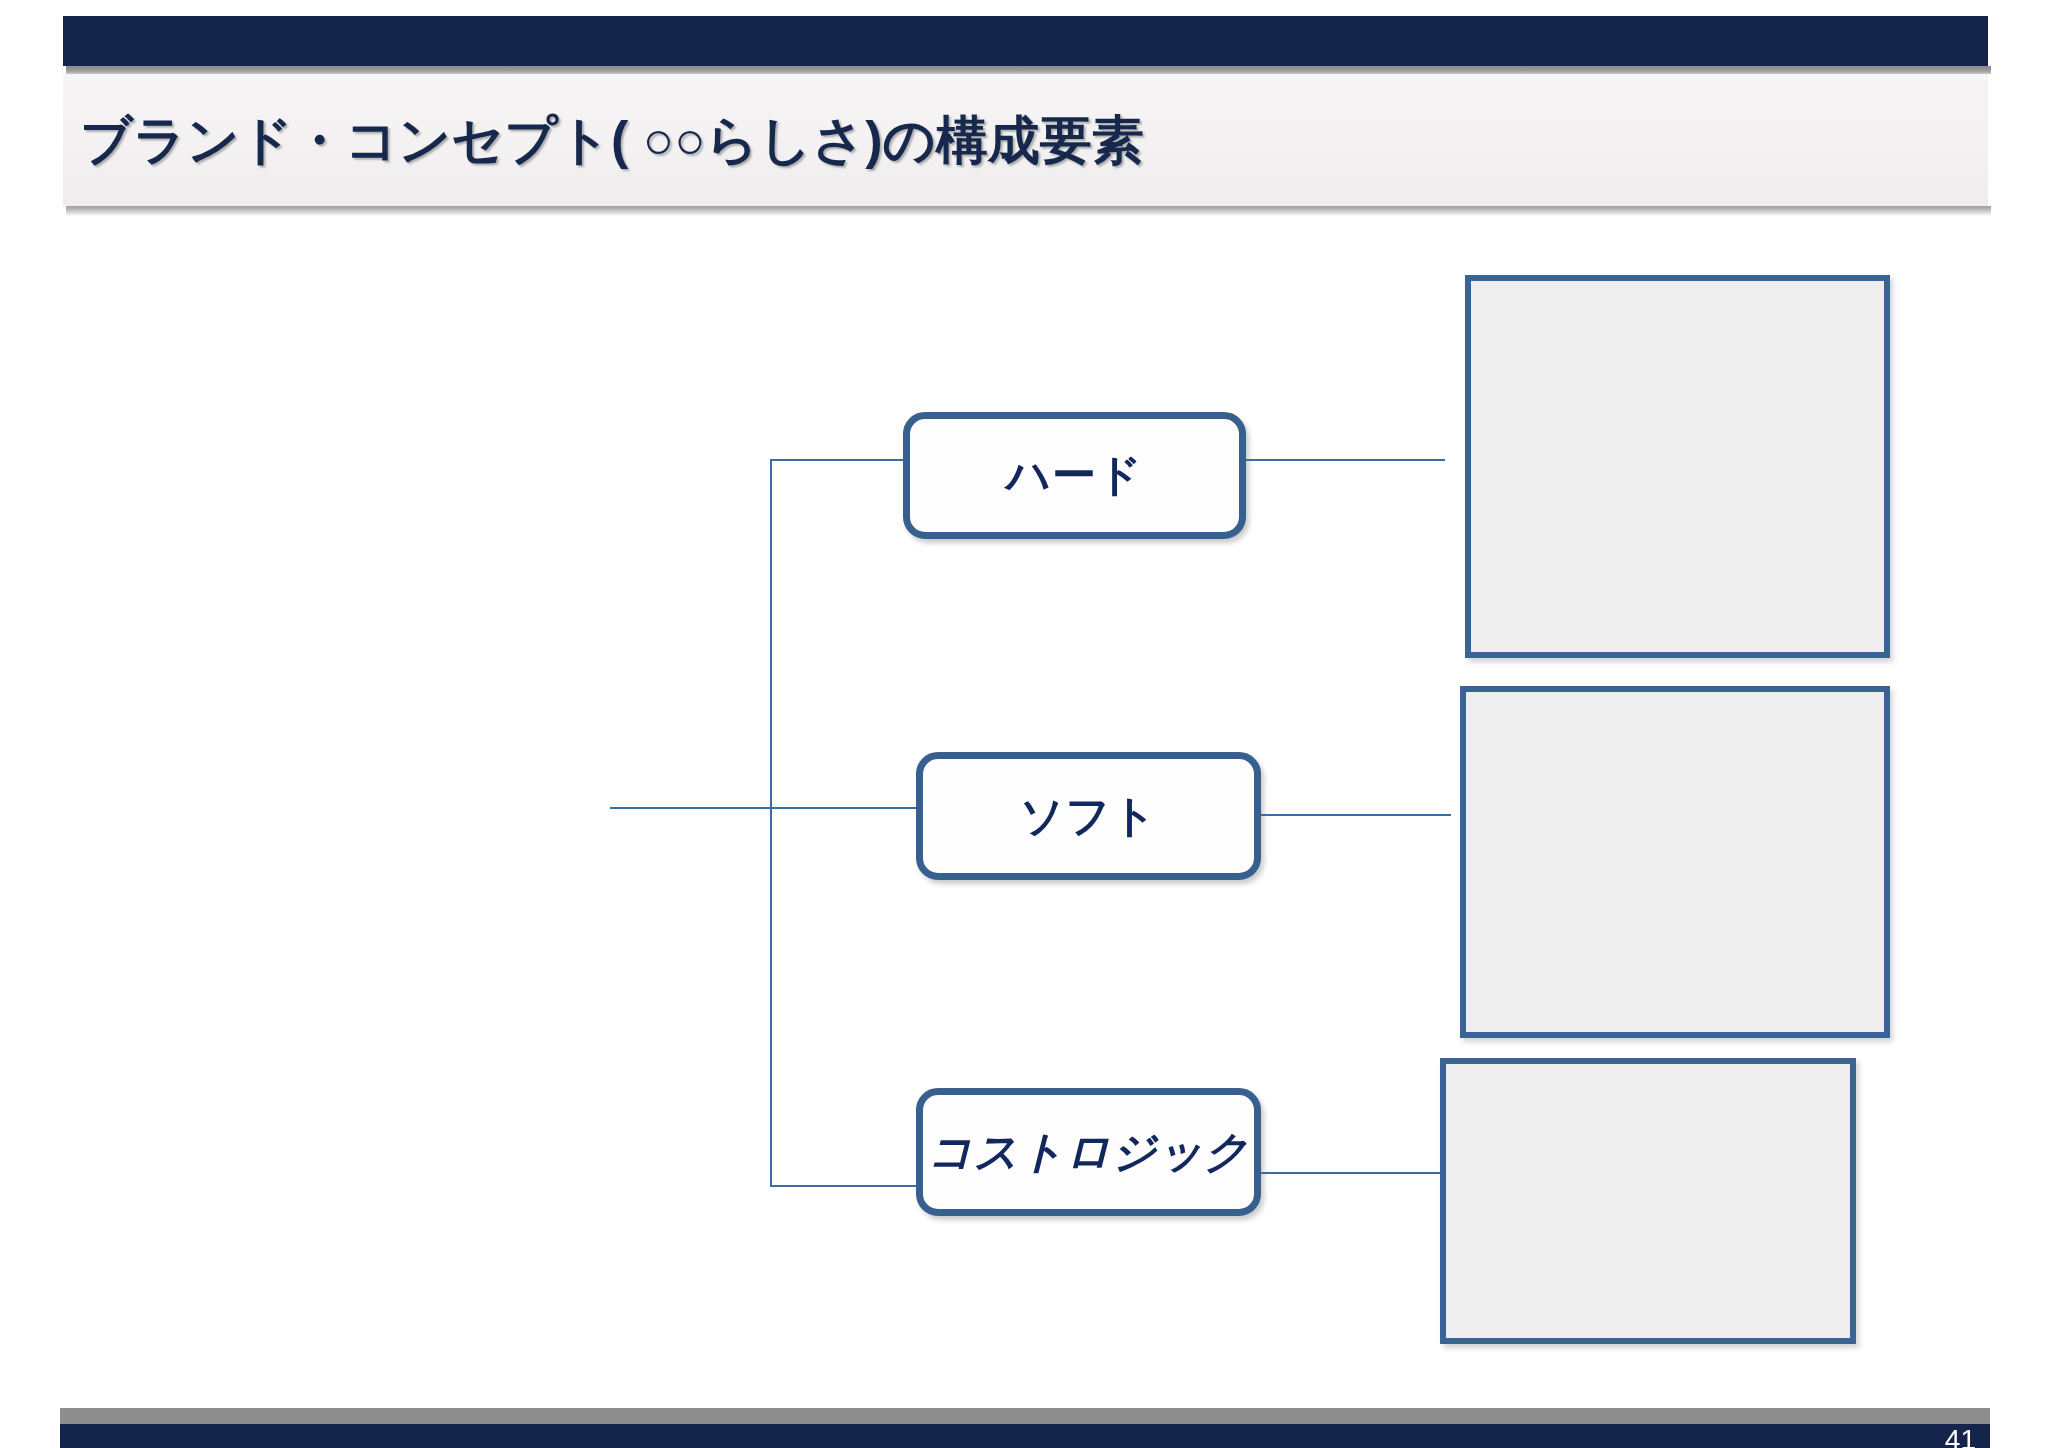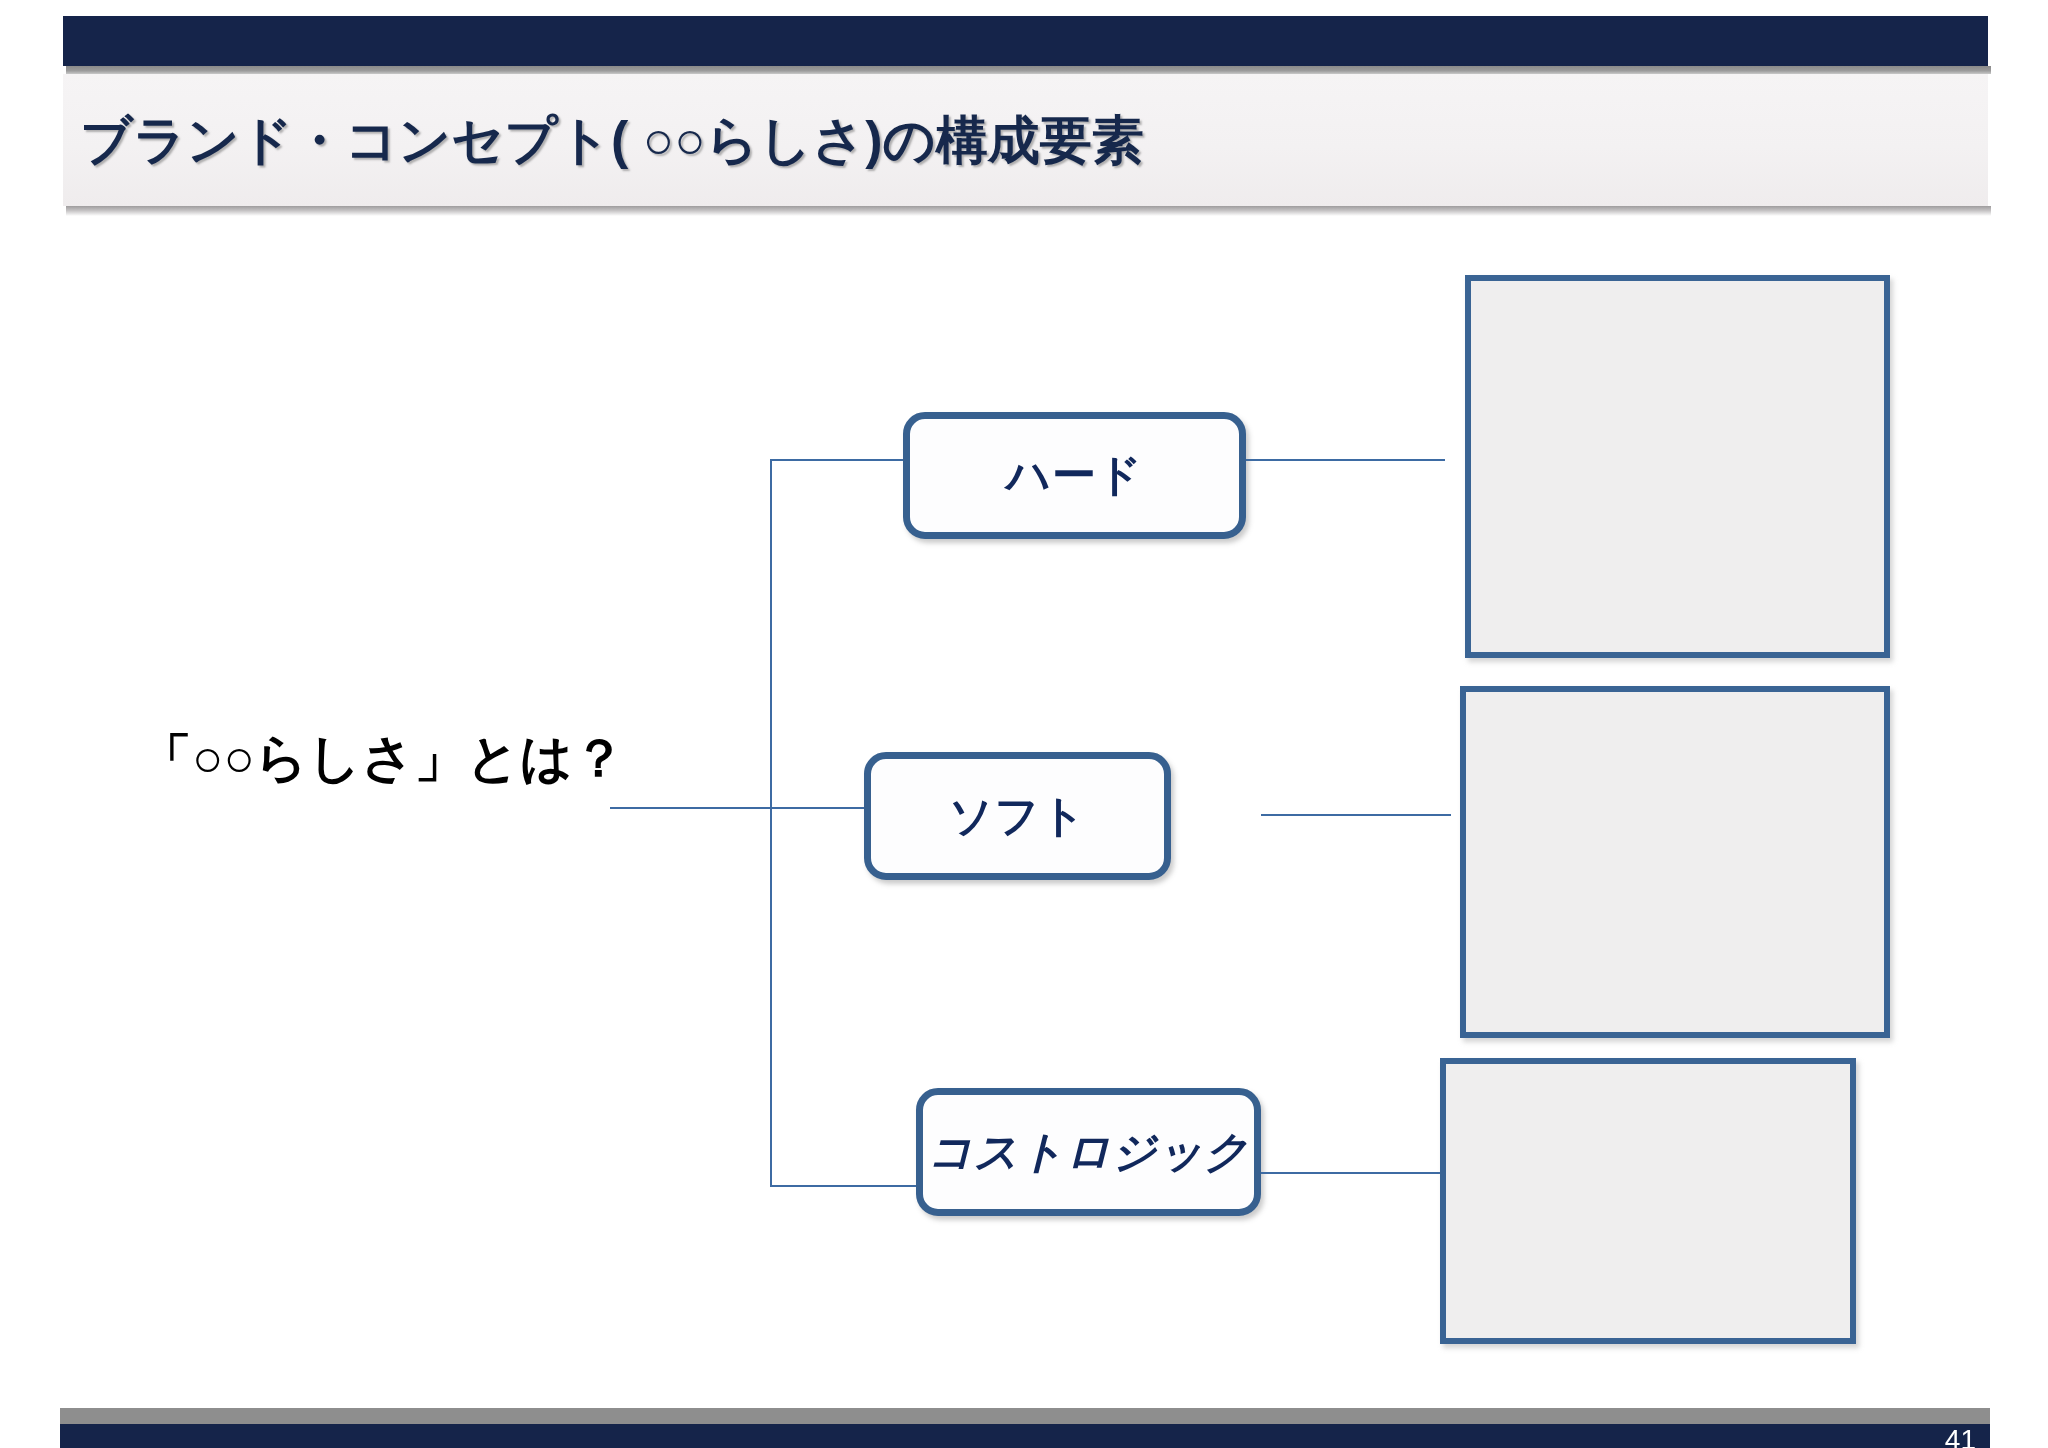--- a/index.html
+++ b/index.html
@@ -163,37 +163,36 @@
 <body>
 
 <div id="slide">
 
   <div class="header-navybar"></div>
   <div class="header-navybar-shadow"></div>
   <div class="header-titleband"></div>
   <div class="header-titleband-shadow"></div>
   <div class="header-title">ブランド・コンセプト( ○○らしさ)の構成要素</div>
 
-  <div class="root-label">「○○らしさ」とは？</div>
 
   <div class="line line-h" style="left:610px; top:799px; width:162px;"></div>
 
   <div class="line line-v" style="left:770px; top:451px; height:727px;"></div>
 
   <div class="line line-h" style="left:770px; top:451px; width:134px;"></div>
 
   <div class="line line-h" style="left:770px; top:799px; width:146px;"></div>
 
   <div class="line line-h" style="left:770px; top:1177px; width:146px;"></div>
 
   <div class="cat-box" style="left:903px; top:404px; width:343px; height:127px;align-items:center;">
     <span class="cat-box-label">ハード</span>
   </div>
 
-  <div class="cat-box" style="left:864px; top:744px; width:307px; height:128px;font-family:Liberation Serif, serif;">
+  <div class="cat-box" style="left:916px; top:744px; width:345px; height:128px;font-family:Liberation Serif, serif;">
     <span class="cat-box-label">ソフト</span>
   </div>
 
   <div class="cat-box" style="left:916px; top:1080px; width:345px; height:128px;font-style:italic;">
     <span class="cat-box-label">コストロジック</span>
   </div>
 
   <div class="line line-h" style="left:1246px; top:451px; width:199px;"></div>
 
   <div class="line line-h" style="left:1261px; top:806px; width:190px;"></div>

